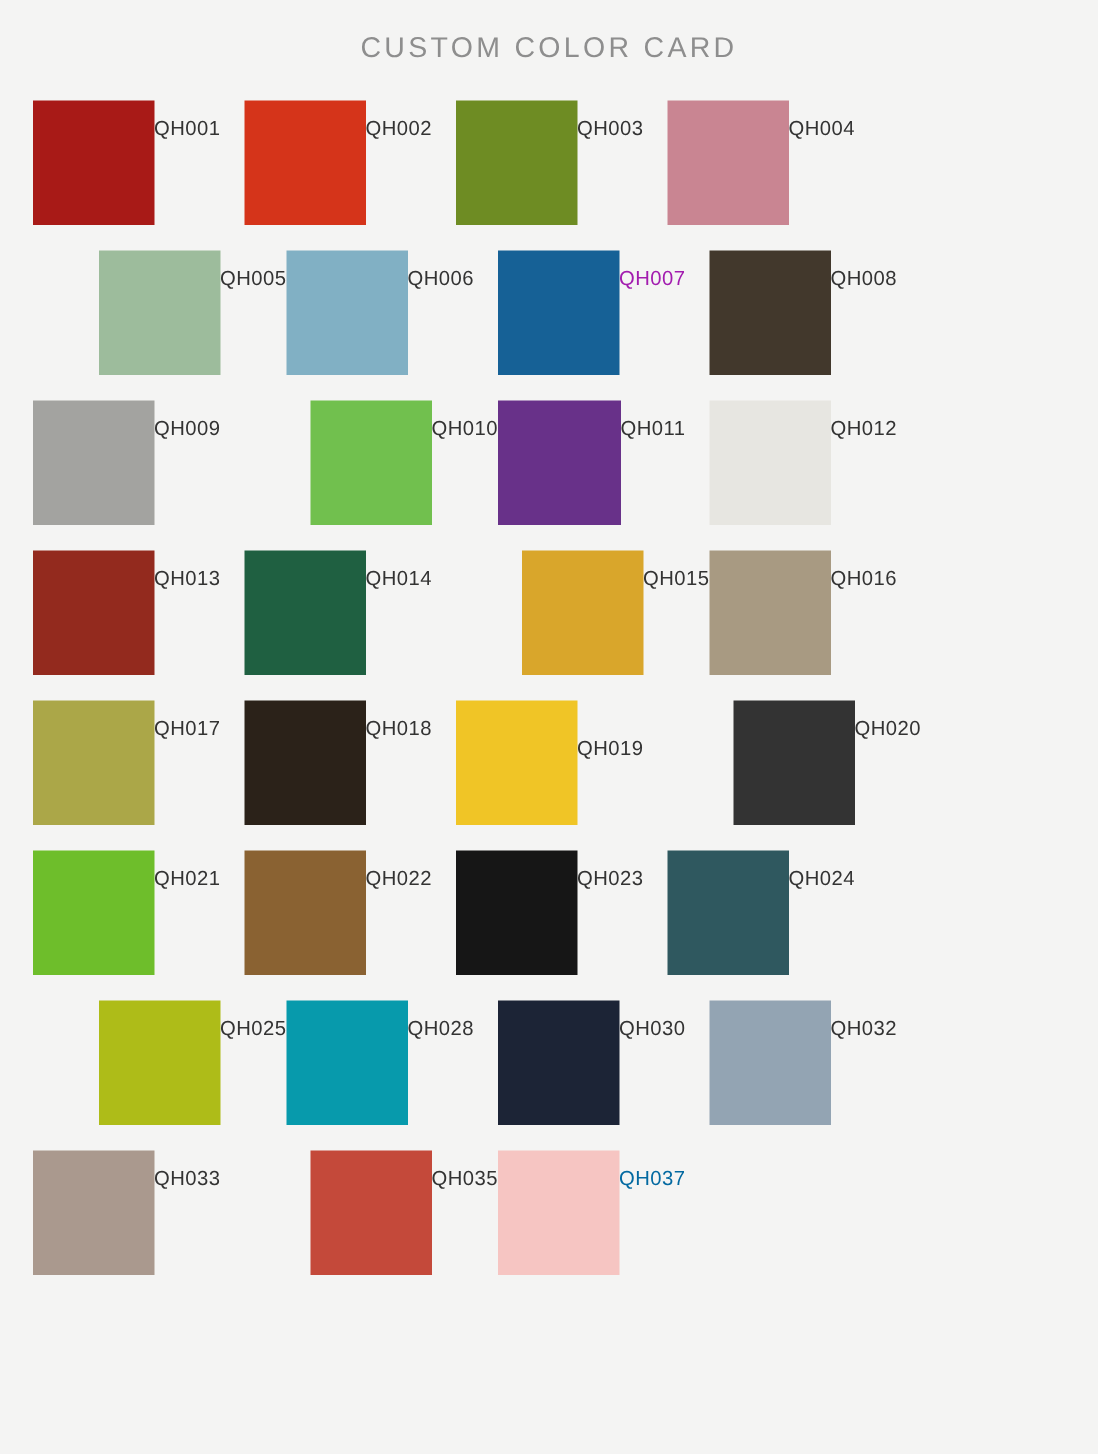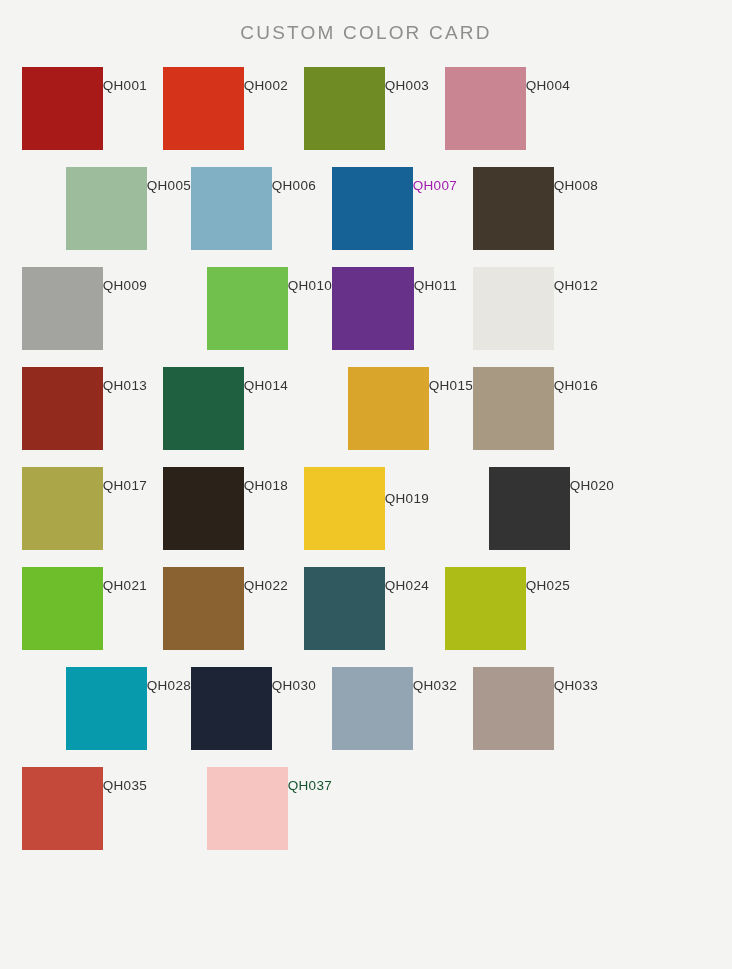--- a/index.html
+++ b/index.html
@@ -155,20 +155,24 @@
       </div>
       <div class="cell">
         <div class="swatch" style="background: rgb(110, 190, 43);"></div>
         <div class="label" style="color: rgb(51, 51, 51);">QH021</div>
       </div>
       <div class="cell">
         <div class="swatch" style="background: rgb(138, 98, 50);"></div>
         <div class="label" style="color: rgb(51, 51, 51);">QH022</div>
       </div>
       <div class="cell">
+        <div class="swatch" style="background: rgb(22, 22, 22);"></div>
+        <div class="label" style="color: rgb(51, 51, 51);">QH023</div>
+      </div>
+      <div class="cell">
         <div class="swatch" style="background: rgb(47, 88, 95);"></div>
         <div class="label" style="color: rgb(51, 51, 51);">QH024</div>
       </div>
       <div class="cell">
         <div class="swatch" style="background: rgb(174, 188, 24);"></div>
         <div class="label" style="color: rgb(51, 51, 51);">QH025</div>
       </div>
       <div class="cell">
         <div class="swatch" style="background: rgb(7, 154, 172);"></div>
         <div class="label" style="color: rgb(51, 51, 51);">QH028</div>
@@ -184,17 +188,17 @@
       <div class="cell">
         <div class="swatch" style="background: rgb(170, 153, 142);"></div>
         <div class="label" style="color: rgb(51, 51, 51);">QH033</div>
       </div>
       <div class="cell">
         <div class="swatch" style="background: rgb(196, 73, 58);"></div>
         <div class="label" style="color: rgb(51, 51, 51);">QH035</div>
       </div>
       <div class="cell">
         <div class="swatch" style="background: rgb(246, 197, 194);"></div>
-        <div class="label" style="color: #14532d;">QH037</div>
+        <div class="label" style="color: #0369a1;">QH037</div>
       </div>
     </div>
 
 </div>
 
 </body></html>

